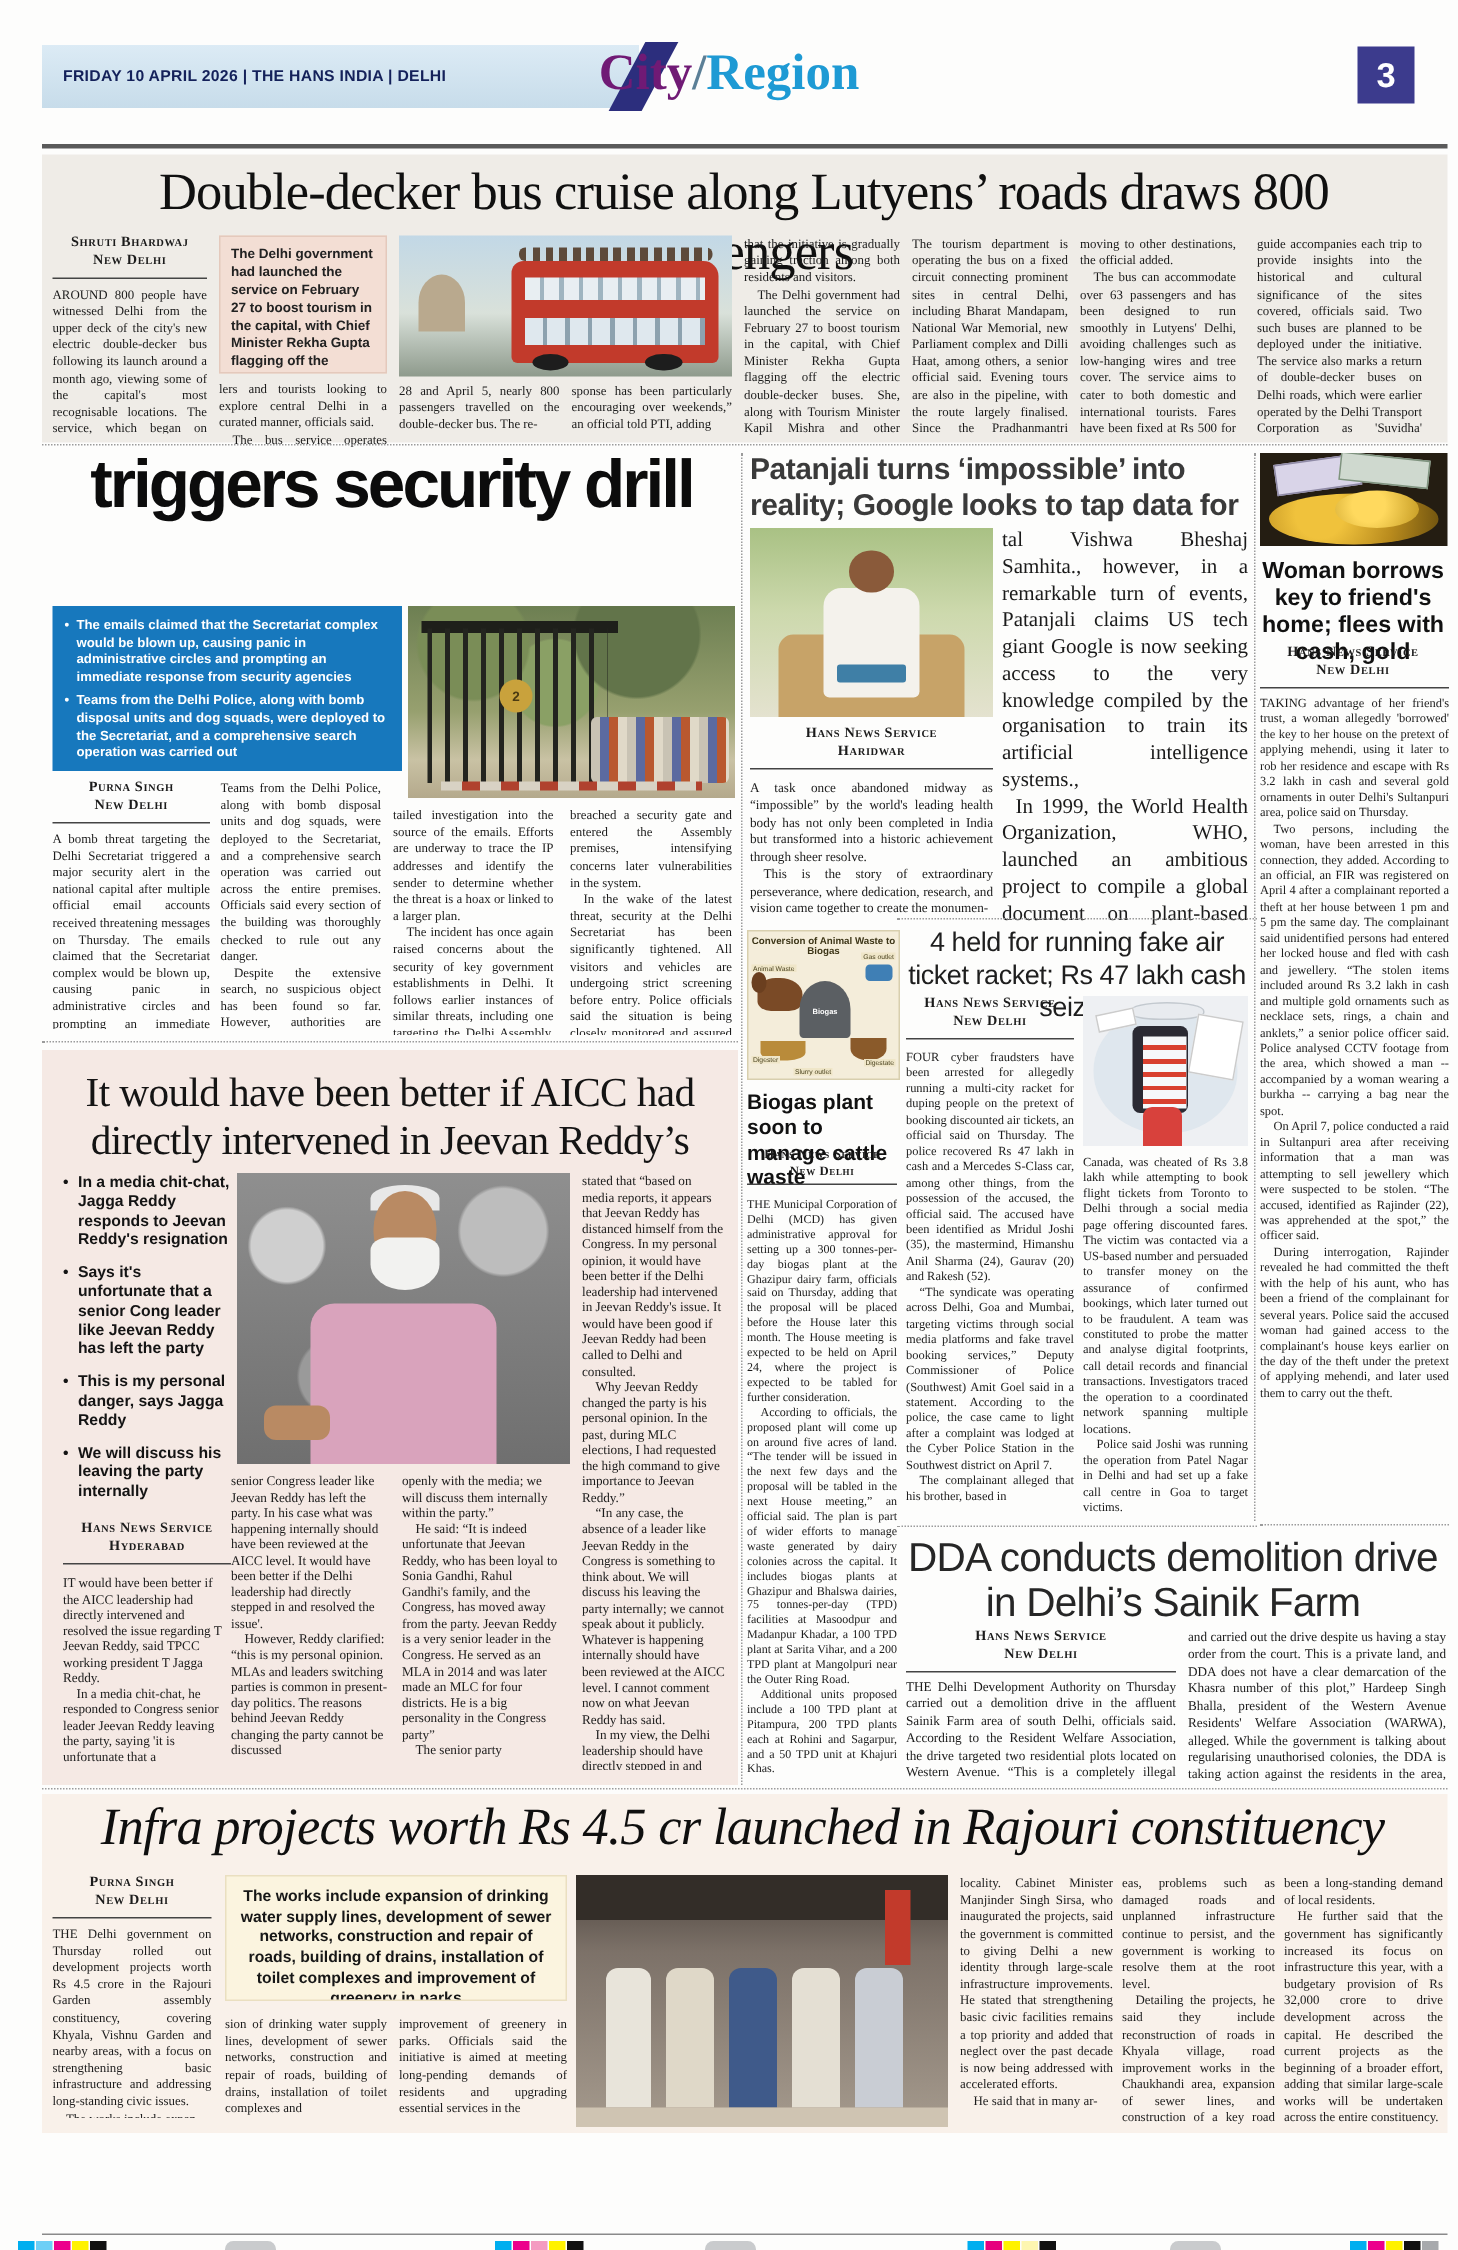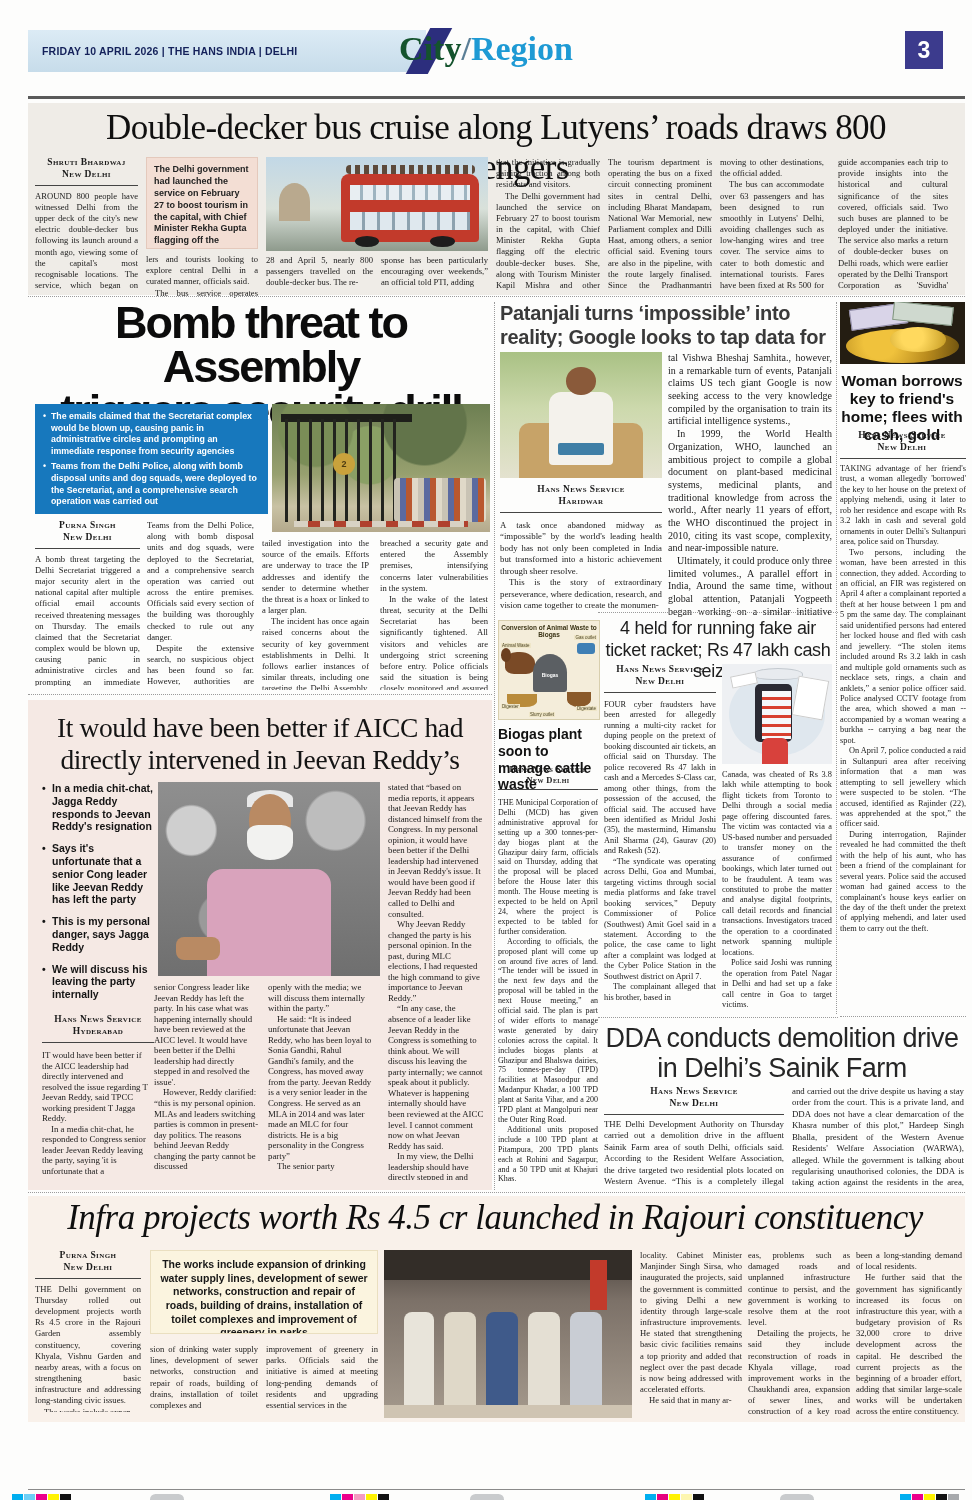--- a/index.html
+++ b/index.html
@@ -19,21 +19,21 @@
 
   
   .mast-strip{left:28px;top:30px;width:398px;height:42px;
       background:linear-gradient(180deg,#dcebf5 0%,#c7dcea 100%);}
   .mast-date{padding:15px 0 0 14px;font-family:"Liberation Sans",sans-serif;
       font-weight:bold;font-size:10.5px;color:#14215a;letter-spacing:.2px;}
   .mast-slash{left:418px;top:28px;width:22px;height:46px;background:#2c2e7d;
       transform:skewX(-28deg);}
   .mast-title{left:300px;top:30px;width:372px;text-align:center;
       font-family:"Liberation Serif",serif;font-size:34px;font-weight:bold;}
-  .mast-title .c1{color:#14532d;}
+  .mast-title .c1{color:#701a75;}
   .mast-title .c2{color:#5b7f96;}
   .mast-title .c3{color:#1e9ad4;}
   .pagebox{left:905px;top:31px;width:38px;height:38px;background:#3c3b8d;
       color:#fff;font-family:"Liberation Sans",sans-serif;font-weight:bold;font-size:23px;
       text-align:center;line-height:38px;}
   .mastrule{left:28px;top:96px;width:937px;height:0;border-top:3px solid #5a5a5a;}
 
   
   .band1{left:28px;top:103px;width:937px;height:192px;background:#efece7;}
   .bus-head{left:40px;top:108px;width:912px;text-align:center;font-size:35px;
@@ -238,21 +238,20 @@
   <div class="abs bt" style="left:838px;top:157px;width:110px;height:136px;">
       <p>guide accompanies each trip to provide insights into the historical and cultural significance of the sites covered, officials said. Two such buses are planned to be deployed under the initiative. The service also marks a return of double-decker buses on Delhi roads, which were earlier operated by the Delhi Transport Corporation as 'Suvidha' services before being phased out in 1989 due to an ageing fleet.</p>
     </div>
 
   <div class="abs hdot" style="left:28px;top:296px;width:937px;"></div>
 
   <div class="abs vdot" style="left:494px;top:302px;height:888px;"></div>
   <div class="abs vdot" style="left:836px;top:302px;height:712px;"></div>
 
   <div class="abs bomb-head">
-    <div>Bomb threat to Assembly</div>
     <div>triggers security drill</div>
   </div>
   <div class="abs bluebox">
     <div class="blt">The emails claimed that the Secretariat complex would be blown up, causing panic in administrative circles and prompting an immediate response from security agencies</div>
     <div class="blt">Teams from the Delhi Police, along with bomb disposal units and dog squads, were deployed to the Secretariat, and a comprehensive search operation was carried out</div>
   </div>
   <div class="abs gatephoto" style="left:272px;top:404px;width:218px;height:128px;">
     <div class="gate-top"></div>
     <div class="gate-bars"></div>
     <div class="gate-badge">2</div>
@@ -293,21 +292,21 @@
   <div class="abs" style="left:500px;top:484px;width:162px;">
     <div class="byline">
       <div>Hans News Service</div>
       <div>Haridwar</div>
     </div>
   </div>
   <div class="abs bt" style="left:500px;top:520px;width:162px;height:100px;font-size:8.8px;">
       <p>A task once abandoned midway as “impossible” by the world's leading health body has not only been completed in India but transformed into a historic achievement through sheer resolve.</p>
       <p>This is the story of extraordinary perseverance, where dedication, research, and vision came together to create the monumen-</p>
     </div>
-  <div class="abs bt" style="left:668px;top:352px;width:164px;height:268px;font-size:10px;line-height:1.27;">
+  <div class="abs bt" style="left:668px;top:352px;width:164px;height:268px;font-size:14px;line-height:1.27;">
       <p>tal Vishwa Bheshaj Samhita., however, in a remarkable turn of events, Patanjali claims US tech giant Google is now seeking access to the very knowledge compiled by the organisation to train its artificial intelligence systems.,</p>
       <p>In 1999, the World Health Organization, WHO, launched an ambitious project to compile a global document on plant-based medicinal systems, medicinal plants, and traditional knowledge from across the world., After nearly 11 years of effort, the WHO discontinued the project in 2010, citing its vast scope, complexity, and near-impossible nature.</p>
       <p>Ultimately, it could produce only three limited volumes., A parallel effort in India, Around the same time, without global attention, Patanjali Yogpeeth began working on a similar initiative around 2003-04. The institution was unaware of WHO's earlier attempt., According to Acharya Balkrishna, General Secretary, Patanjali Yogpeeth, the difference lay in approach, patience, and dedication.</p>
     </div>
 
   <div class="abs goldphoto" style="left:840px;top:302px;width:125px;height:62px;">
     <div class="gold1"></div>
     <div class="gold2"></div>
     <div class="cash1"></div>
     <div class="cash2"></div>

